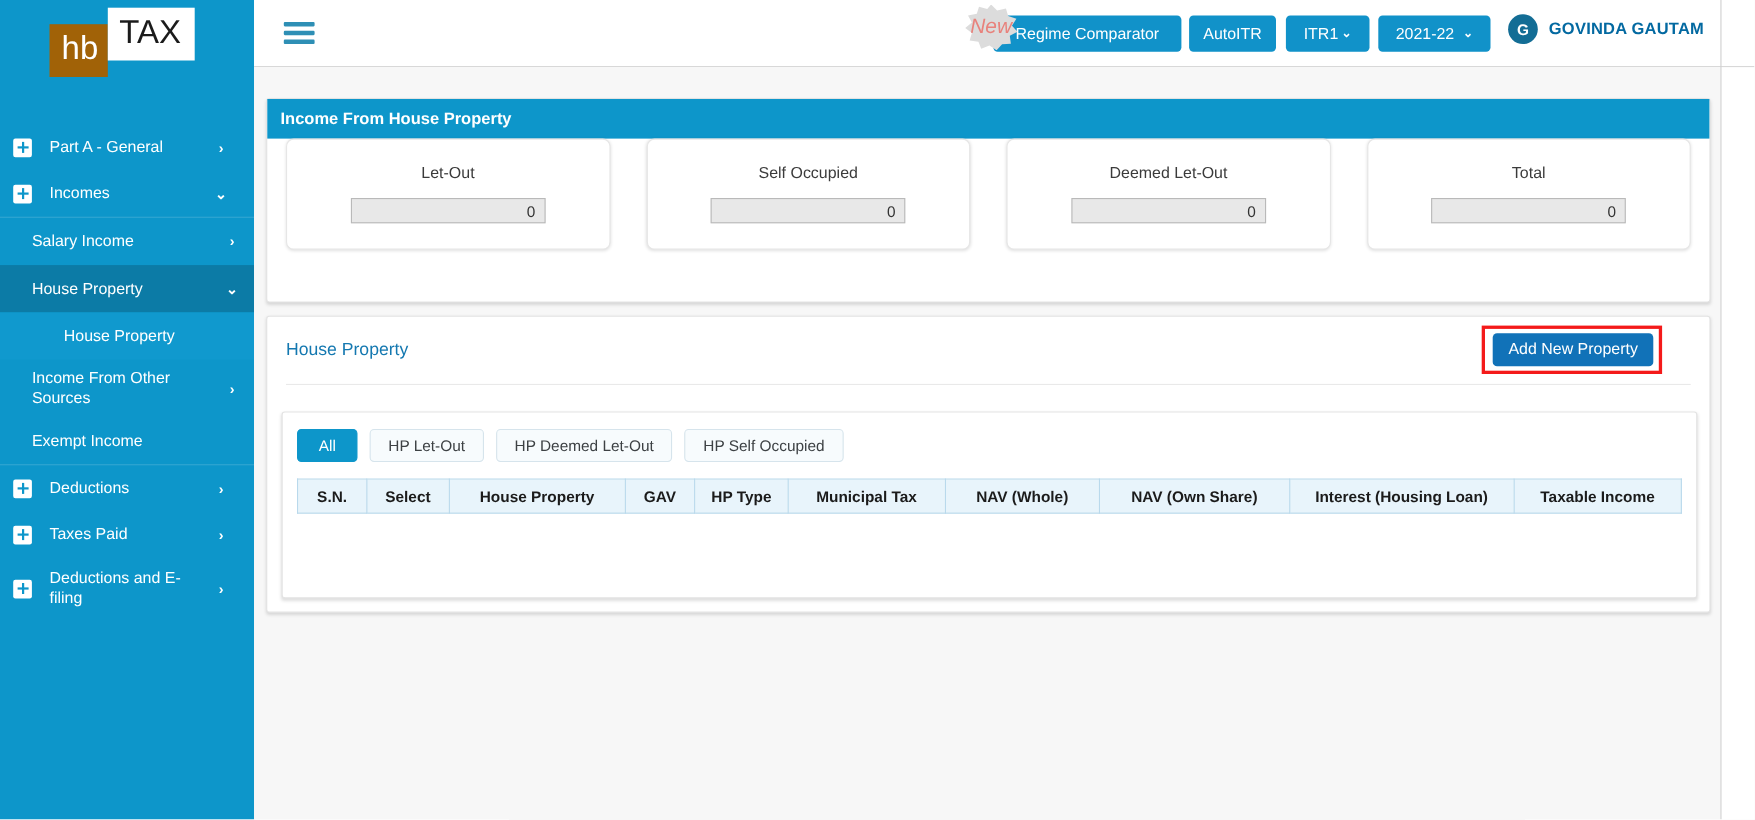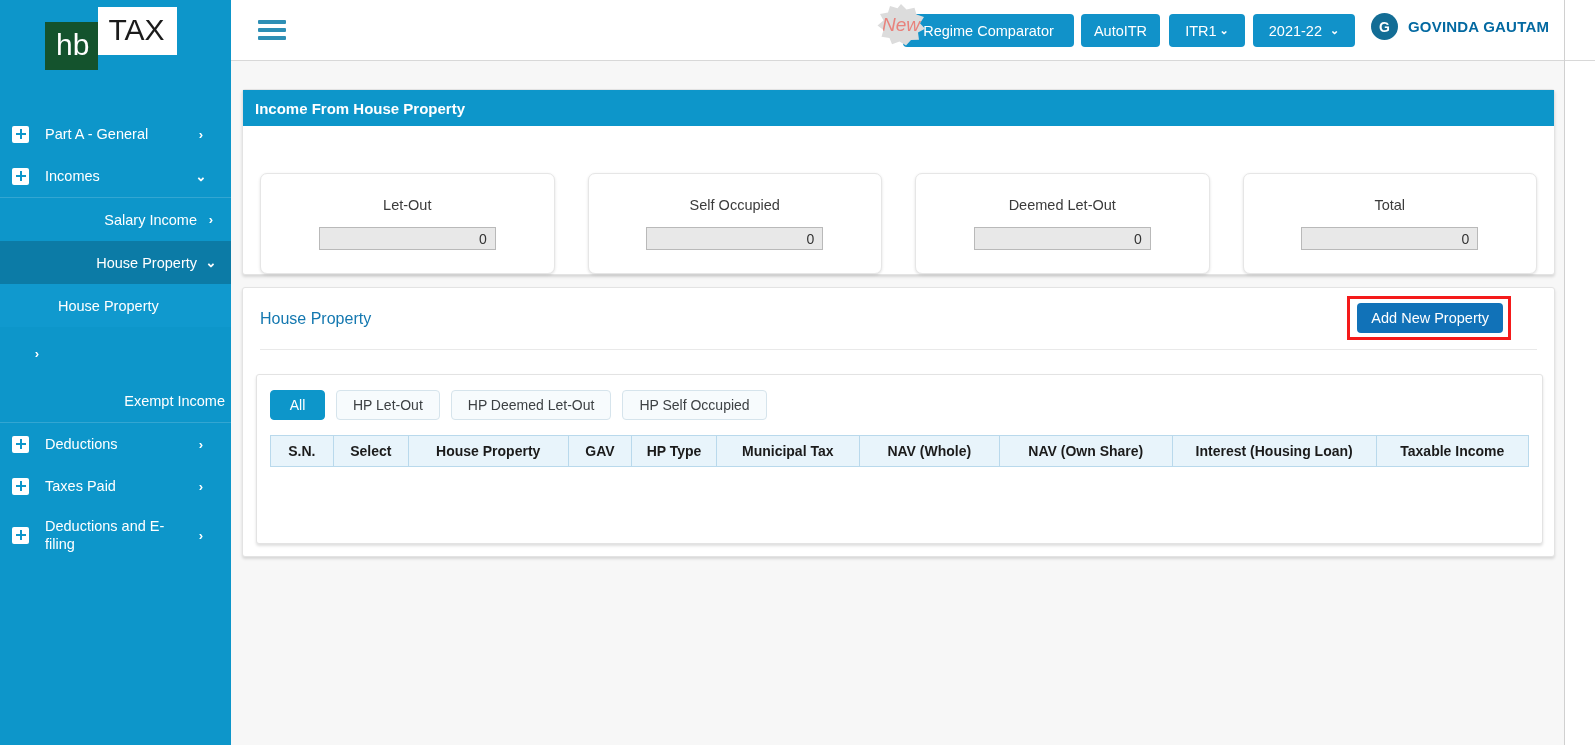--- a/index.html
+++ b/index.html
@@ -22,21 +22,21 @@
     width: 231px; height: 745px;
     background: #0d96ca;
     overflow: hidden;
   }
   .logo-wrap {
     position: absolute; left: 45px; top: 3px;
     width: 130px; height: 56px;
     display: flex; align-items: center;
   }
   .logo-hb {
-    background: #14532d; color: #ffffff;
+    background: #a16207; color: #ffffff;
     font-size: 30px; font-weight: 400;
     padding: 4px 9px 6px 11px;
     letter-spacing: 0px;
     line-height: 38px;
     margin-top: 30px;
   }
   .logo-tax {
     background: #ffffff; color: #1b1b1b;
     font-size: 30px; font-weight: 400;
     padding: 4px 12px 6px 10px;
@@ -76,21 +76,20 @@
     display: flex; align-items: center; justify-content: center;
   }
   .nav-sep { height: 1px; background: rgba(255,255,255,0.16); margin: 0; }
 
   .nav-sub {
     display: flex; align-items: center;
     height: 43px;
     padding-left: 29px;
     color: #ffffff; font-size: 14.5px;
     cursor: pointer;
-    text-align: right;
   }
   .nav-sub.active-dark { background: #0c7ba6; }
   .nav-sub .nav-label { line-height: 18px; }
 
   .nav-sub2 {
     display: flex; align-items: center;
     height: 43px;
     padding-left: 58px;
     background: #1099ce;
     color: #ffffff; font-size: 14.5px;
@@ -188,21 +187,21 @@
   #summary-title {
     height: 36px;
     background: #0d96ca;
     color: #ffffff;
     font-size: 15px; font-weight: bold;
     display: flex; align-items: center;
     padding-left: 12px;
   }
   #summary-cards {
     display: flex; height: calc(100% - 36px);
-    align-items: flex-end;
+    align-items: flex-start;
     padding: 0 17px;
     gap: 33px;
   }
   .sum-card {
     flex: 1 1 0;
     height: 101px;
     background: #ffffff;
     border: 1px solid #e6e6e6;
     border-radius: 7px;
     box-shadow: 0 1px 3px rgba(0,0,0,0.12);
@@ -333,20 +332,21 @@
       <div class="nav-sub active-dark">
         <span class="nav-label">House Property</span>
         <span class="chev">⌄</span>
       </div>
 
       <div class="nav-sub2">
         <span class="nav-label">House Property</span>
       </div>
 
       <div class="nav-sub two-line">
+        <span class="nav-label">Income From Other Sources</span>
         <span class="chev">›</span>
       </div>
 
       <div class="nav-sub">
         <span class="nav-label">Exempt Income</span>
       </div>
 
       <div class="nav-sep"></div>
 
       <div class="nav-item top">

